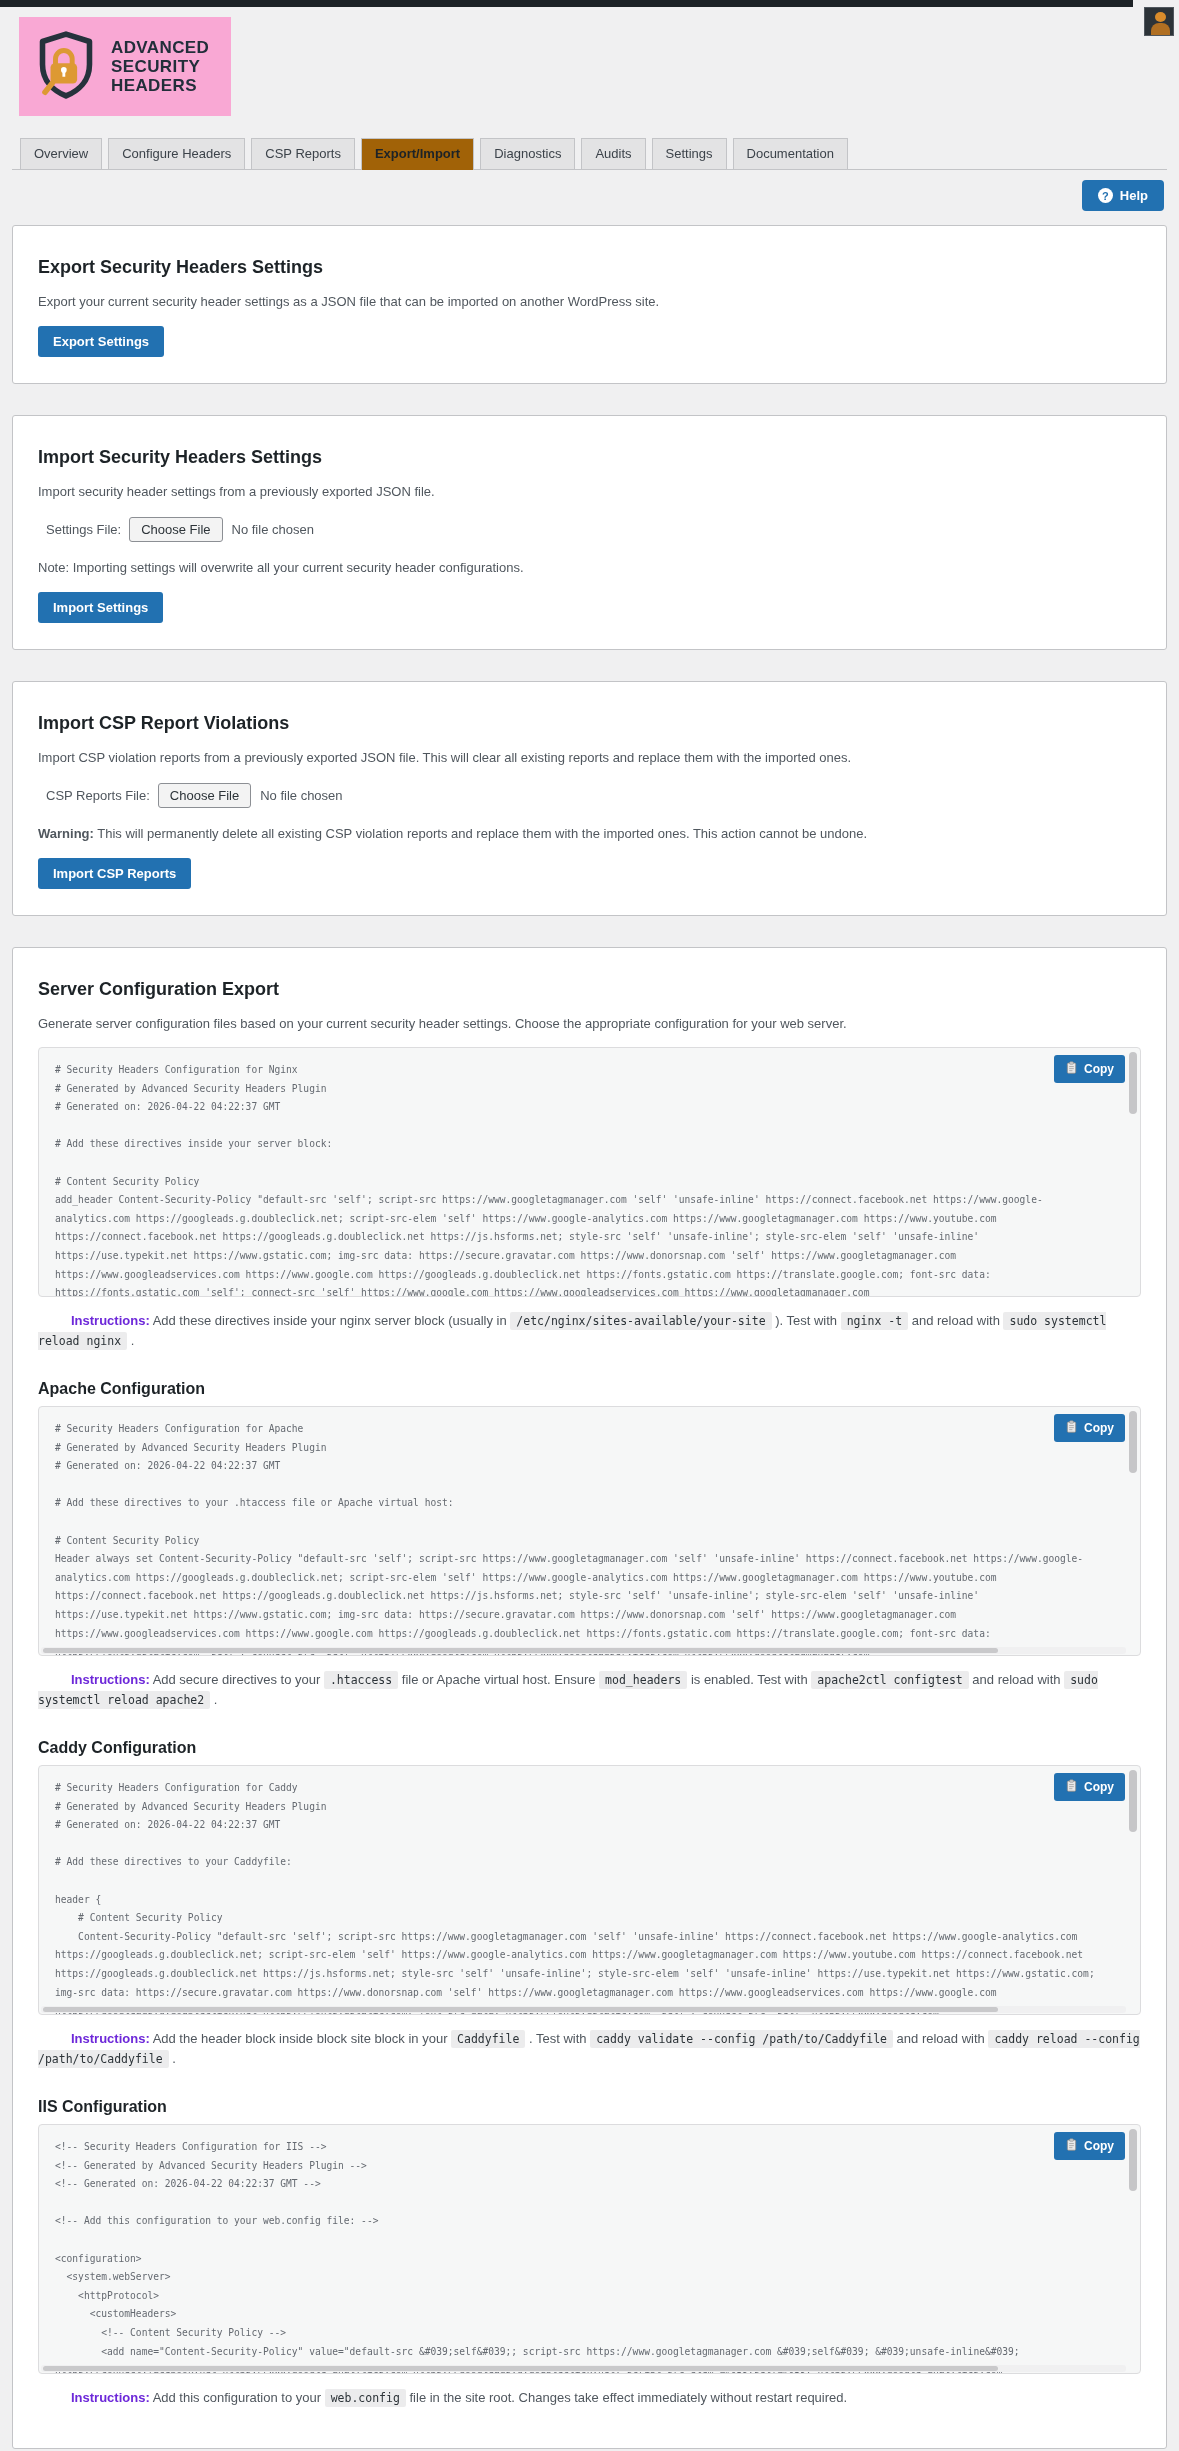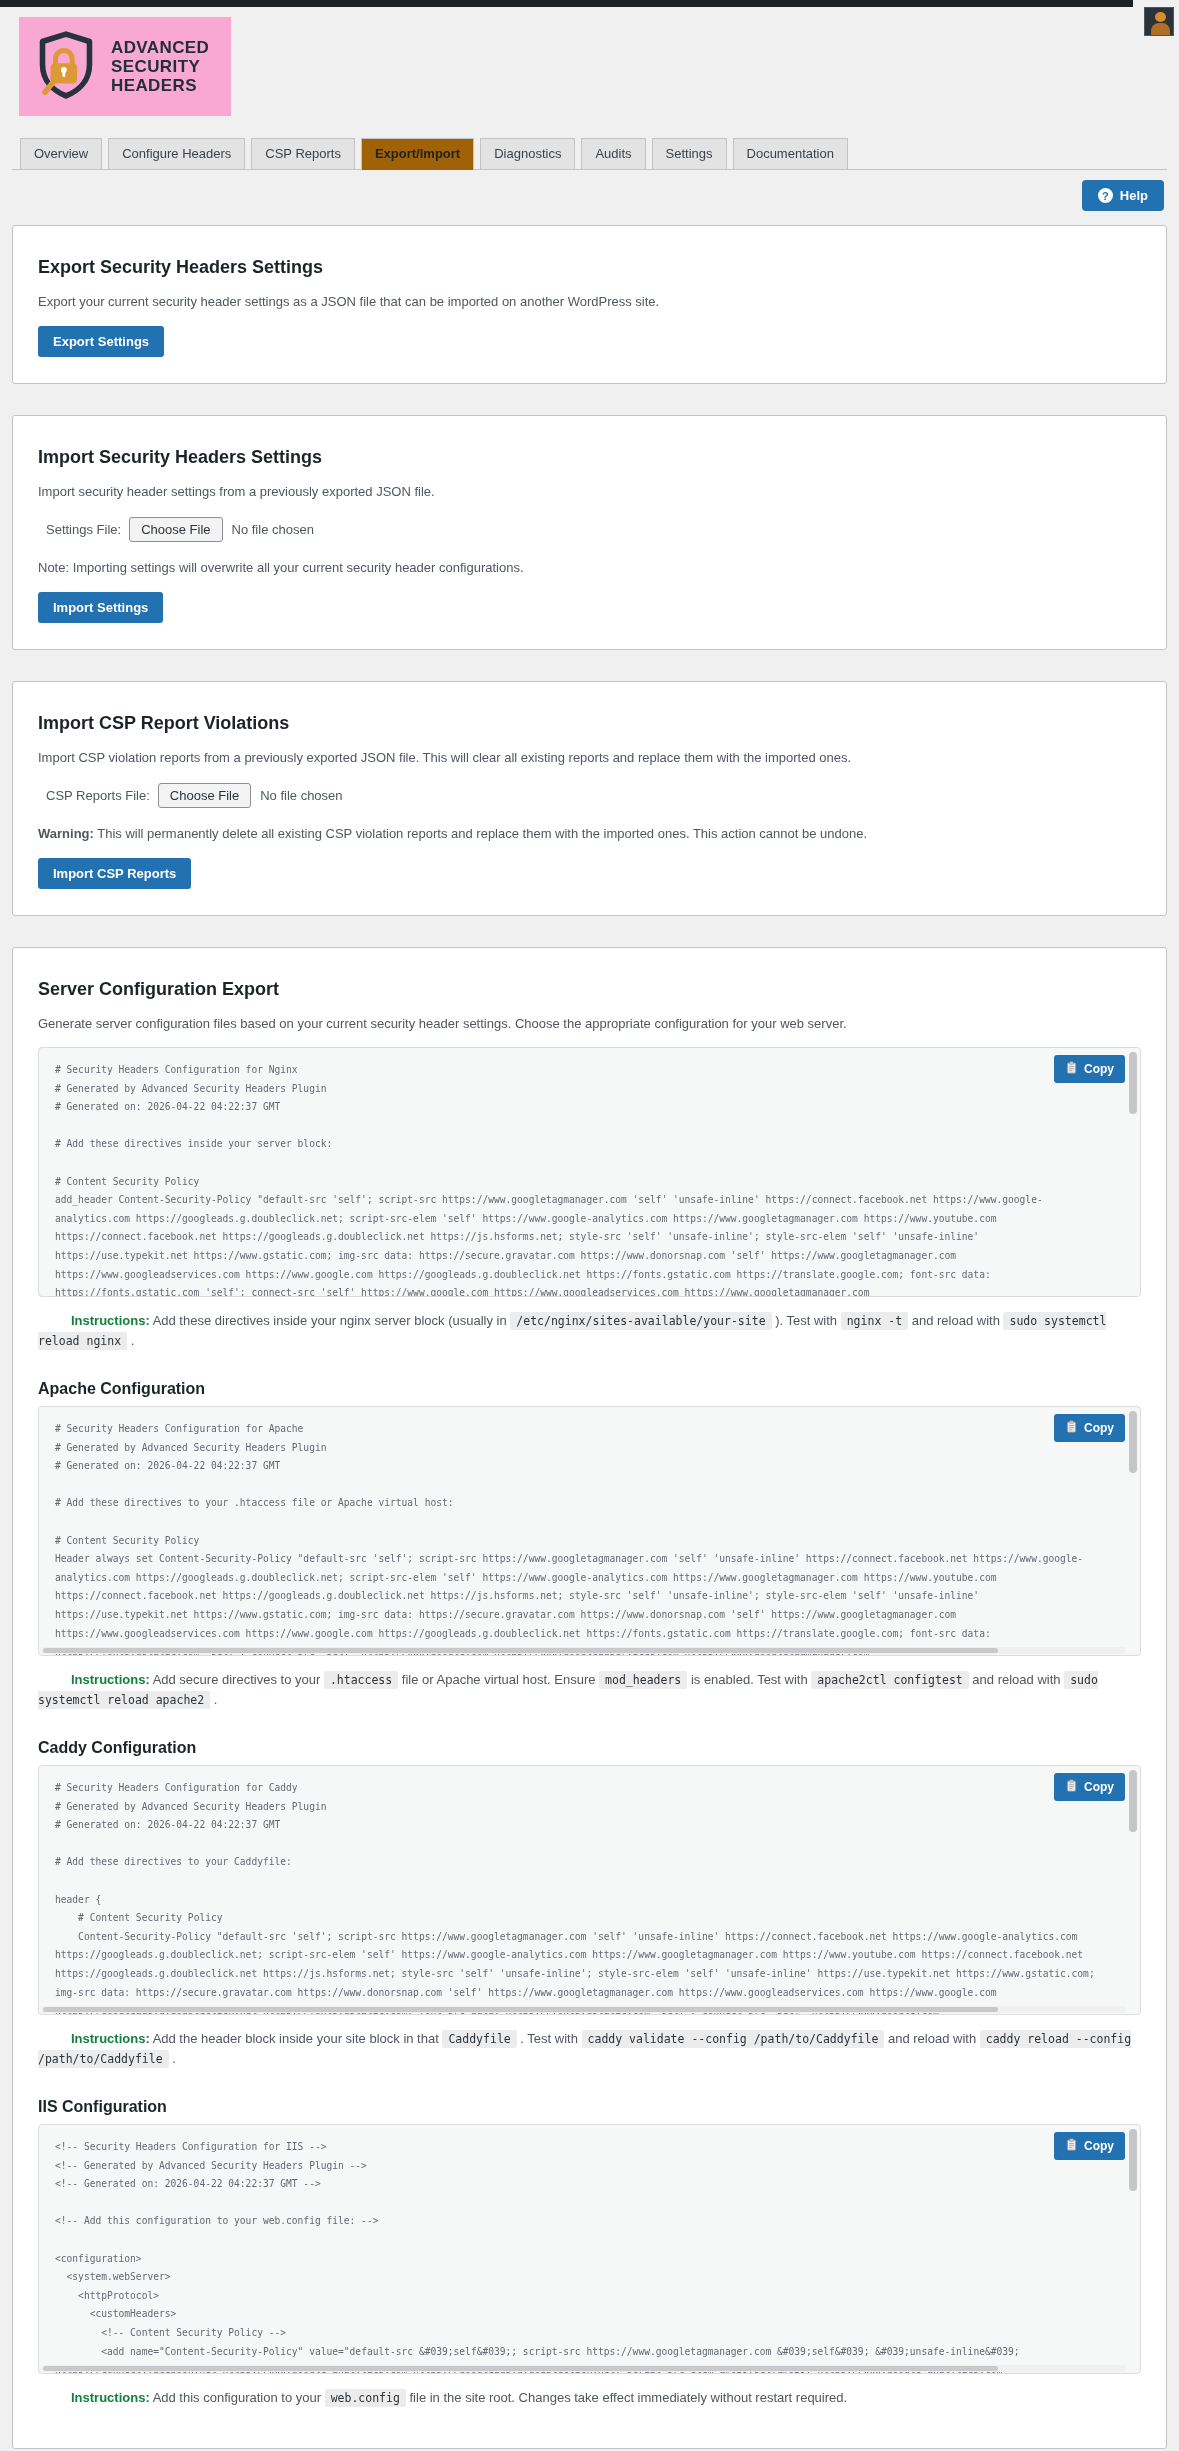--- a/index.html
+++ b/index.html
@@ -68,21 +68,21 @@
     display:inline-flex; align-items:center; gap:6px;
     background:#2271b1; color:#fff; border-radius:3px;
     padding:6px 11px; font-size:12px; font-weight:bold;
   }
   .vscroll { position:absolute; top:4px; right:3px; width:8px; height:62px; background:#c6c6c8; border-radius:4px; }
   .hscroll-track { display:none; position:absolute; left:2px; bottom:1px; height:7px; width:calc(100% - 16px); background:#f0f0f1; border-radius:3px; }
   .hscroll-track .thumb { position:absolute; left:2px; top:1px; height:5px; width:88%; background:#c9c9cb; border-radius:3px; }
   .code-wrap.hscroll .hscroll-track { display:block; }
 
   .instructions { margin:6px 0 10px; line-height:1.85; color:#3c434a; }
-  .instructions strong { color:#15803d;padding-left:33px; }
+  .instructions strong { color:#6d28d9;padding-left:33px; }
   .instructions code, .note code {
     background:#ececed; border-radius:2px; padding:2px 6px;
     font-family:"DejaVu Sans Mono", monospace; font-size:11.5px; color:#2c3338;
   }
 </style>
 </head>
 <body>
 
 <div class="admin-bar"></div>
 <div class="admin-avatar">
@@ -242,21 +242,21 @@
 # Add these directives to your Caddyfile:
 
 header {
     # Content Security Policy
     Content-Security-Policy "default-src 'self'; script-src https://www.googletagmanager.com 'self' 'unsafe-inline' https://connect.facebook.net https://www.google-analytics.com https://googleads.g.doubleclick.net; script-src-elem 'self' https://www.google-analytics.com https://www.googletagmanager.com https://www.youtube.com https://connect.facebook.net https://googleads.g.doubleclick.net https://js.hsforms.net; style-src 'self' 'unsafe-inline'; style-src-elem 'self' 'unsafe-inline' https://use.typekit.net https://www.gstatic.com; img-src data: https://secure.gravatar.com https://www.donorsnap.com 'self' https://www.googletagmanager.com https://www.googleadservices.com https://www.google.com https://googleads.g.doubleclick.net https://fonts.gstatic.com; font-src data: https://fonts.gstatic.com 'self'; connect-src 'self' https://www.google.com</pre>
         <div class="vscroll"></div>
         <div class="hscroll-track">
               <div class="thumb"></div>
             </div>
       </div>
-      <p class="instructions"><strong>Instructions:</strong><span> Add the header block inside your site block in that </span><code>Caddyfile</code><span> . Test with </span><code>caddy validate --config /path/to/Caddyfile</code><span> and reload with </span><code>caddy reload --config /path/to/Caddyfile</code><span> .</span></p>
+      <p class="instructions"><strong>Instructions:</strong><span> Add the header block inside block site block in your </span><code>Caddyfile</code><span> . Test with </span><code>caddy validate --config /path/to/Caddyfile</code><span> and reload with </span><code>caddy reload --config /path/to/Caddyfile</code><span> .</span></p>
     </div>
         <div class="config-section">
       <div class="h3 sec-title">IIS Configuration</div>
       <div class="code-wrap hscroll">
         <button class="btn copy-btn">
           <span>
             <svg width="13" height="13" viewBox="0 0 14 14">
               <rect x="2.5" y="2.2" width="9" height="11" rx="1.2" fill="#e9e9e9" stroke="#8a8a8a" stroke-width="0.9"></rect>
               <rect x="5" y="0.9" width="4" height="2.6" rx="0.7" fill="#cfcfcf" stroke="#8a8a8a" stroke-width="0.6"></rect>
               <line x1="4.5" y1="6" x2="9.5" y2="6" stroke="#9a9a9a" stroke-width="0.8"></line>

